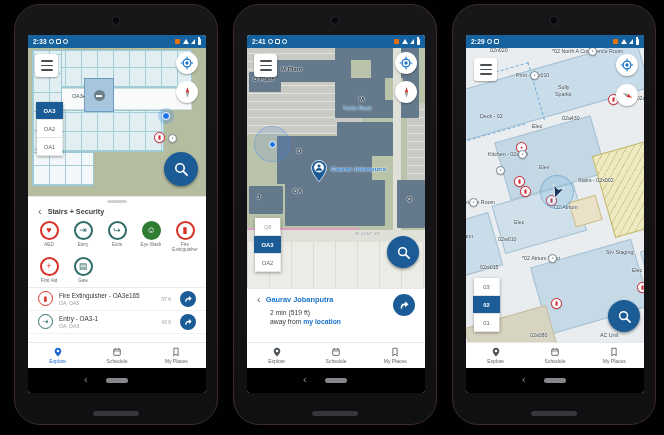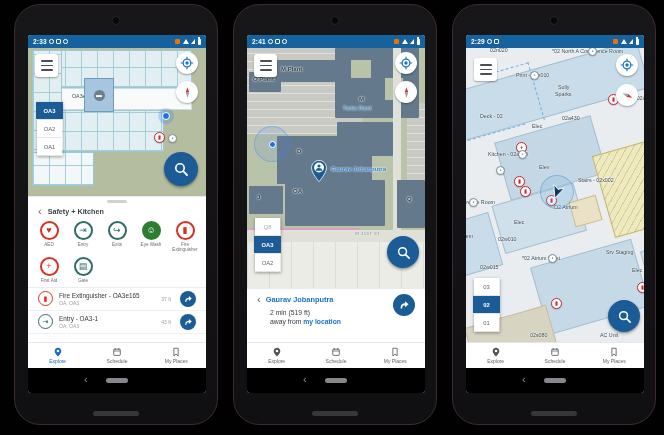--- a/index.html
+++ b/index.html
@@ -213,21 +213,21 @@
         <div class="fab" style="left:136px;top:104px;">
             <svg width="16" height="16">
               <use href="#ic-mag"></use>
             </svg>
           </div>
       </div>
       <div class="sheet1">
         <div class="handle"></div>
         <div class="shead">
           <span class="chev">‹</span>
-          <span class="stitle">Safety + Kitchen</span>
+          <span class="stitle">Stairs + Security</span>
         </div>
         <div class="cat-grid">
 
             <div class="cat red">
               <div class="cat-ic">♥</div>
               <div class="cat-lb">AED</div>
             </div>
 
             <div class="cat teal">
               <div class="cat-ic">⇥</div>

